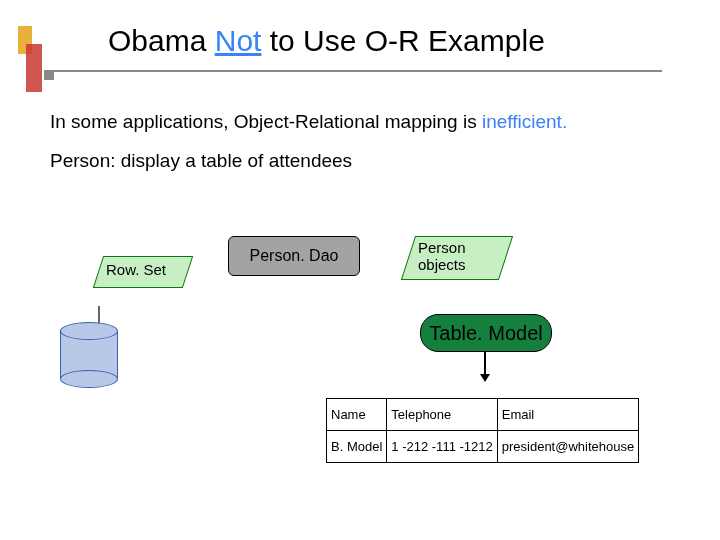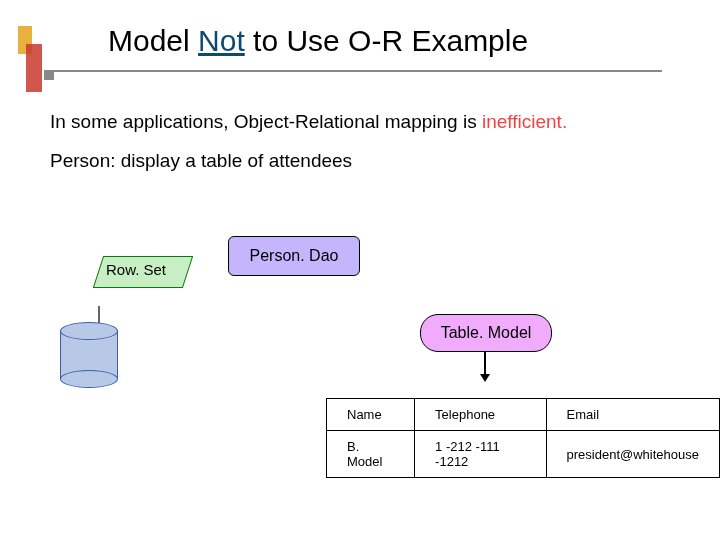--- a/index.html
+++ b/index.html
@@ -1,63 +1,63 @@
 <!DOCTYPE html>
 <html><head>
 <meta charset="utf-8">
 <style>
   html,body{margin:0;padding:0;width:720px;height:540px;background:#fff;font-family:Arial,Helvetica,sans-serif;color:#000;}
   .slide{position:relative;width:720px;height:540px;}
   .corner-deco{position:absolute;left:18px;top:26px;width:26px;height:70px;}
   .corner-deco .bar1{position:absolute;left:0;top:0;width:14px;height:28px;background:#e8b03c;}
   .corner-deco .bar2{position:absolute;left:8px;top:18px;width:16px;height:48px;background:#c93a2f;opacity:.85;}
   .title{position:absolute;left:108px;top:24px;font-size:30px;font-weight:400;}
-  .title .emph{color:#0c4a6e;text-decoration:underline;}
+  .title .emph{color:#3b82f6;text-decoration:underline;}
   .title-underline{position:absolute;left:44px;top:70px;width:618px;height:2px;background:#888;}
   .title-tick{position:absolute;left:44px;top:70px;width:10px;height:10px;background:#888;}
   .body{position:absolute;left:50px;top:110px;width:620px;font-size:19px;line-height:1.3;}
-  .body .inef{color:#ef4444;}
+  .body .inef{color:#3b82f6;}
   .diagram{position:absolute;left:60px;top:236px;width:620px;height:180px;}
   
   .rowset{position:absolute;left:38px;top:20px;}
   .para{width:88px;height:30px;background:#c7efc3;border:1.5px solid #0a7a0a;transform:skewX(-18deg);}
   .rowset-label{position:absolute;left:8px;top:5px;font-size:15px;font-weight:400;}
   
   .cyl{position:absolute;left:0;top:86px;width:56px;height:60px;}
   .cyl-body{position:absolute;left:0;top:8px;width:56px;height:48px;background:#b8c9e8;border-left:1.5px solid #3b5ea8;border-right:1.5px solid #3b5ea8;}
   .cyl-top{position:absolute;left:0;top:0;width:56px;height:16px;background:#b8c9e8;border:1.5px solid #3b5ea8;border-radius:50%;}
   .cyl-bot{position:absolute;left:0;top:48px;width:56px;height:16px;background:#b8c9e8;border:1.5px solid #3b5ea8;border-radius:50%;}
   
   .conn1{position:absolute;left:38px;top:70px;width:2px;height:20px;background:#666;}
   
-  .dao{position:absolute;left:168px;top:0;width:130px;height:38px;border:1.5px solid #000;border-radius:6px;background:#c4b5fd;display:flex;align-items:center;justify-content:center;font-size:16px;}
+  .dao{position:absolute;left:168px;top:0;width:130px;height:38px;border:1.5px solid #000;border-radius:6px;background:#a3a3a3;display:flex;align-items:center;justify-content:center;font-size:16px;}
   
   .pobj{position:absolute;left:348px;top:0;}
   .pobj .para{width:96px;height:42px;background:#c7efc3;border:1.5px solid #0a7a0a;transform:skewX(-18deg);}
   .pobj-label{position:absolute;left:10px;top:3px;font-size:15px;text-align:center;line-height:1.15;}
   
-  .tmodel{position:absolute;left:360px;top:78px;width:130px;height:36px;border:1.5px solid #000;border-radius:18px;background:#f0abfc;display:flex;align-items:center;justify-content:center;font-size:16px;}
+  .tmodel{position:absolute;left:360px;top:78px;width:130px;height:36px;border:1.5px solid #000;border-radius:18px;background:#15803d;display:flex;align-items:center;justify-content:center;font-size:20px;}
   
   .arrow{position:absolute;left:424px;top:116px;width:2px;height:28px;background:#000;}
   .arrow::after{content:"";position:absolute;left:-4px;bottom:-2px;border-left:5px solid transparent;border-right:5px solid transparent;border-top:8px solid #000;}
   
   table.dt{position:absolute;left:326px;top:398px;border-collapse:collapse;font-size:13px;}
-  table.dt th,table.dt td{border:1.5px solid #000;padding:8px 20px;text-align:left;font-weight:400;}
+  table.dt th,table.dt td{border:1.5px solid #000;padding:8px 4px;text-align:left;font-weight:400;}
 </style>
 </head>
 <body>
 <div class="slide">
 
   <div class="corner-deco">
     <div class="bar1"></div>
       <div class="bar2"></div>
   </div>
 
   <div class="title">
-    <span>Model </span><span class="emph">Not</span><span> to Use O-R Example</span>
+    <span>Obama </span><span class="emph">Not</span><span> to Use O-R Example</span>
   </div>
   <div class="title-underline"></div>
   <div class="title-tick"></div>
 
   <div class="body">
     <div>
       <span>In some applications, Object-Relational mapping is </span><span class="inef">inefficient.</span>
     </div>
     <div style="height:14px"></div>
     <div>Person: display a table of attendees</div>
@@ -70,20 +70,27 @@
     </div>
     <div class="conn1"></div>
     <div class="cyl">
       <div class="cyl-body"></div>
         <div class="cyl-bot"></div>
         <div class="cyl-top"></div>
     </div>
     <div class="dao">
       <span>Person. Dao</span>
     </div>
+    <div class="pobj">
+      <div class="para"></div>
+      <div class="pobj-label">
+        <span>Person</span><br>
+        <span>objects</span>
+      </div>
+    </div>
     <div class="tmodel">
       <span>Table. Model</span>
     </div>
     <div class="arrow"></div>
   </div>
 
   <table class="dt">
     <tbody>
         <tr>
       <th>Name</th>

